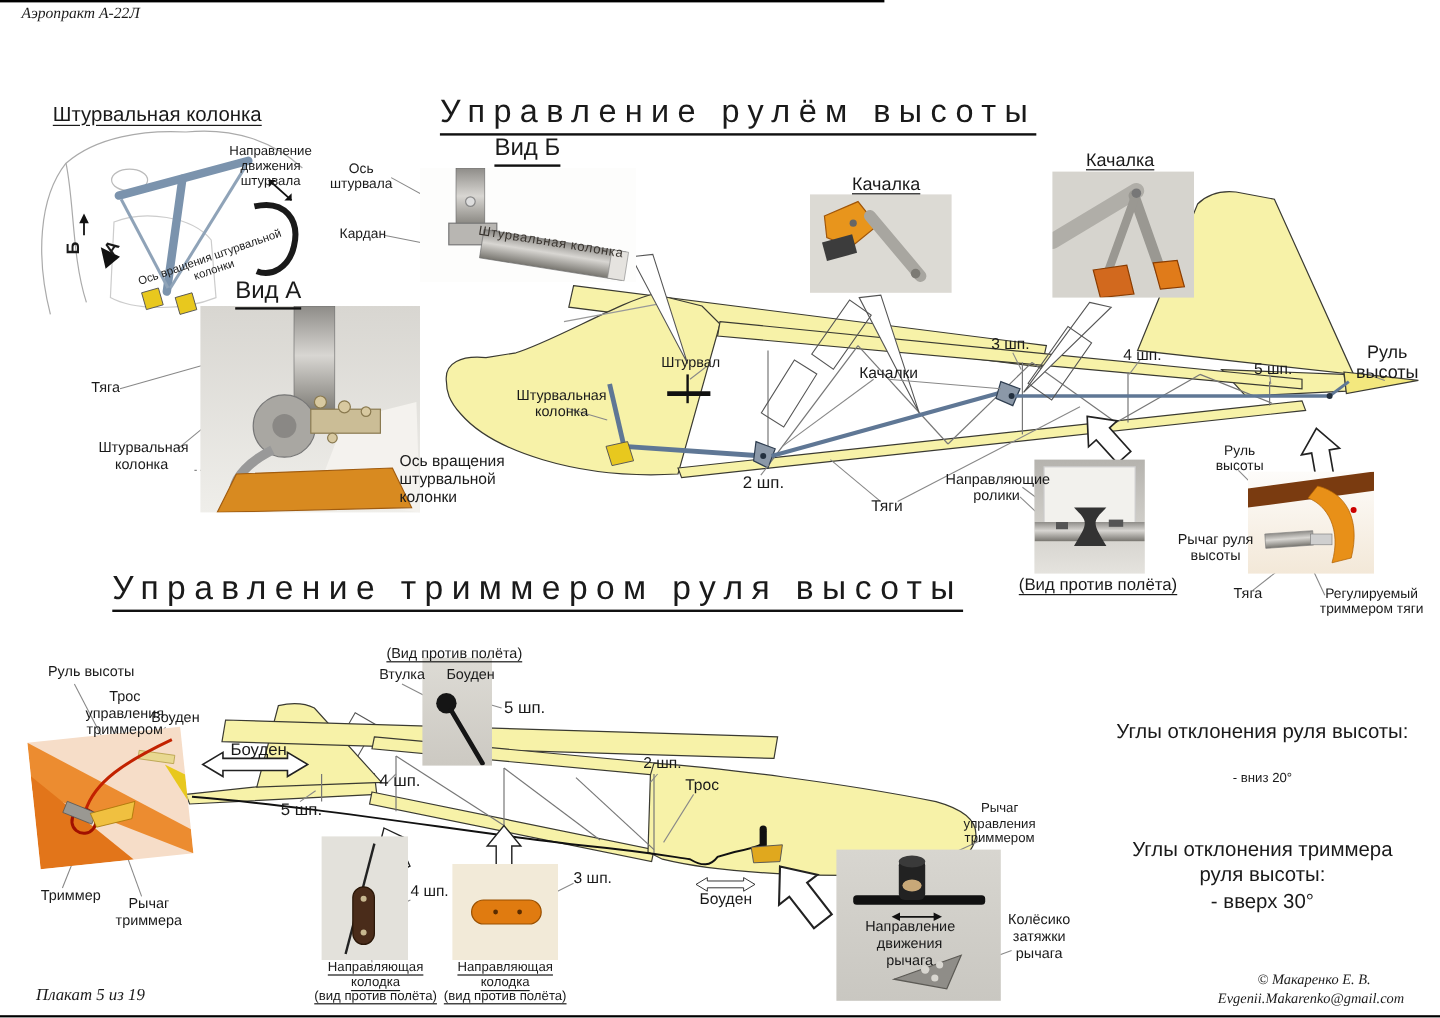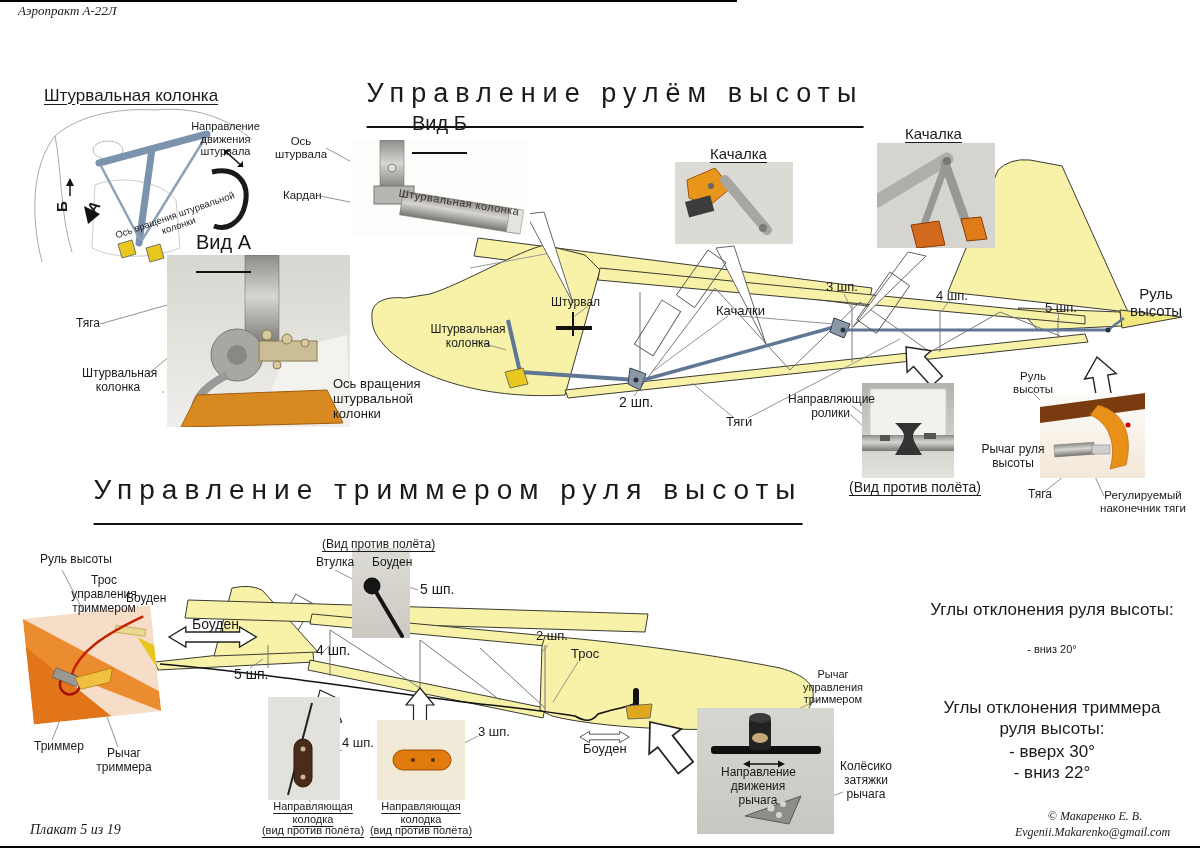--- a/index.html
+++ b/index.html
@@ -4,21 +4,21 @@
 <style>
   html,body{margin:0;padding:0;background:#888;}
   .poster{position:relative;width:1200px;height:848px;background:#fff;overflow:hidden;
           font-family:"Liberation Sans",sans-serif;color:#1a1a1a;}
   .L{position:absolute;line-height:1.15;font-size:12px;color:#1a1a1a;}
   .c{text-align:center;}
   .u{text-decoration:underline;text-underline-offset:3px;}
   .serif{font-family:"Liberation Serif",serif;font-style:italic;}
   .f10{font-size:12px}.f11{font-size:11px}.f115{font-size:11.5px}.f13{font-size:13px}
   .f14{font-size:14px}.f15{font-size:15px}.f17{font-size:17px}.f20{font-size:20px}
-  .bu{border-bottom:2px solid #111;padding-bottom:17px;}
+  .bu{border-bottom:2px solid #111;padding-bottom:2px;}
   .photo{position:absolute;overflow:hidden;}
   .edge{position:absolute;background:#000;}
   svg{display:block}
   .art{position:absolute;left:0;top:0;}
 </style>
 </head>
 <body>
 
 <div class="poster">
 
@@ -344,21 +344,21 @@
   <div class="L f13" style="left:936px;top:289px">4 шп.</div>
   <div class="L f13" style="left:1045px;top:301px">5 шп.</div>
   <div class="L c f15" style="left:1122px;top:285px;width:68px">Руль высоты</div>
 
   <div class="L c" style="left:788px;top:393px;width:85px">Направляющие ролики</div>
   <div class="L u f14" style="left:849px;top:479px">(Вид против полёта)</div>
 
   <div class="L c f115" style="left:1001px;top:370px;width:64px">Руль высоты</div>
   <div class="L c" style="left:974px;top:443px;width:78px">Рычаг руля высоты</div>
   <div class="L" style="left:1028px;top:488px">Тяга</div>
-  <div class="L c f115" style="left:1096px;top:489px;width:94px">Регулируемый наконечник тяги</div>
+  <div class="L c f115" style="left:1096px;top:489px;width:94px">Регулируемый триммером тяги</div>
 
   <div class="L bu" style="left:448px;top:474px;transform:translateX(-50%);font-size:28px;letter-spacing:7px;white-space:nowrap">Управление триммером руля высоты</div>
 
   <div class="L" style="left:40px;top:553px">Руль высоты</div>
   <div class="L c" style="left:68px;top:574px;width:72px">Трос управления триммером</div>
   <div class="L" style="left:126px;top:592px">Боуден</div>
   <div class="L" style="left:34px;top:740px">Триммер</div>
   <div class="L c" style="left:96px;top:747px;width:56px">Рычаг триммера</div>
 
   <div class="L f14" style="left:192px;top:616px">Боуден</div>
@@ -381,19 +381,18 @@
   <div class="L c u f11" style="left:360px;top:824px;width:122px">(вид против полёта)</div>
 
   <div class="L c f11" style="left:796px;top:668px;width:74px">Рычаг управления триммером</div>
   <div class="L c f10" style="left:838px;top:760px;width:56px">Колёсико затяжки рычага</div>
 
   <div class="L c" style="left:912px;top:600px;width:280px;font-size:17px">Углы отклонения руля высоты:</div>
   <div class="L c" style="left:912px;top:643px;width:280px;font-size:11px">- вниз 20°</div>
   <div class="L c" style="left:912px;top:698px;width:280px;font-size:17px">Углы отклонения триммера</div>
   <div class="L c" style="left:912px;top:719px;width:280px;font-size:17px">руля высоты:</div>
   <div class="L c" style="left:912px;top:742px;width:280px;font-size:17px">- вверх 30°</div>
-  <div class="L c" style="left:912px;top:763px;width:280px;font-size:17px">- вниз 22°</div>
 
   <div class="L serif" style="left:30px;top:822px;font-size:14px">Плакат 5 из 19</div>
   <div class="L serif c" style="left:1000px;top:810px;width:190px;font-size:12px">© Макаренко Е. В.</div>
   <div class="L serif c" style="left:990px;top:826px;width:205px;font-size:12px">Evgenii.Makarenko@gmail.com</div>
 
 </div>
 
 </body></html>

